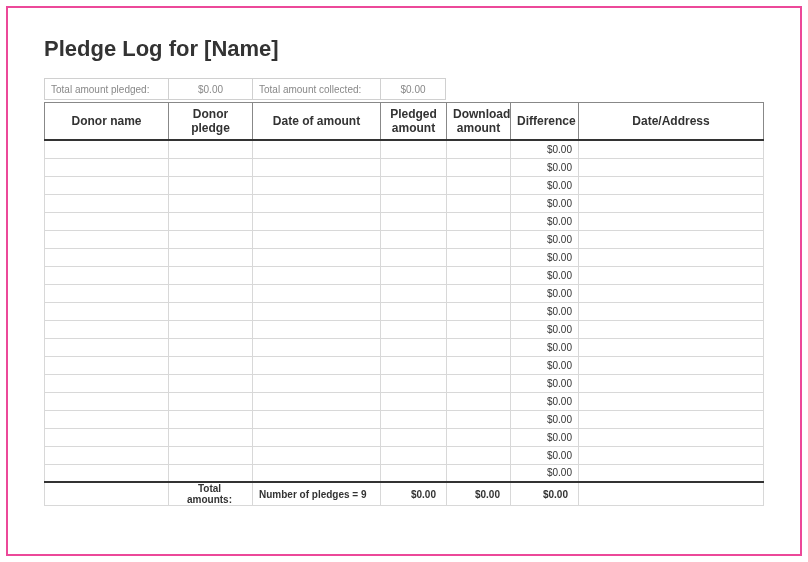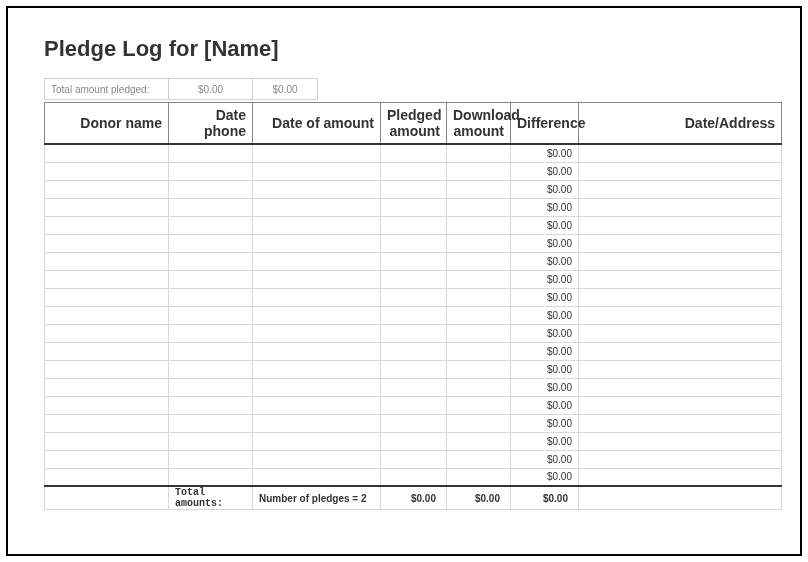--- a/index.html
+++ b/index.html
@@ -6,22 +6,22 @@
   body {
     font-family: Arial, Helvetica, sans-serif;
     background: #fff;
     width: 808px;
     height: 562px;
     position: relative;
   }
   .frame {
     position: absolute;
     top: 6px; left: 6px; right: 6px; bottom: 6px;
-    border: 2px solid #000000;
-    padding: 28px 18px 10px 36px;
+    border: 2px solid #ec4899;
+    padding: 28px 36px 10px 36px;
   }
   .title {
     font-size: 22px;
     font-weight: bold;
     color: #333;
     margin-bottom: 16px;
   }
   .summary-row {
     display: flex;
     height: 22px;
@@ -40,23 +40,23 @@
   .sc-label2 { width: 128px; border-right: none; }
   .sc-val2   { width: 66px;  justify-content: center; }
   table.main {
     border-collapse: collapse;
     width: 100%;
     table-layout: fixed;
     font-size: 10px;
     color: #333;
   }
   table.main th {
-    text-align: right;
+    text-align: center;
     font-weight: bold;
-    font-size: 14px;
+    font-size: 12px;
     color: #333;
     border: 1px solid #888;
     border-bottom: 2px solid #333;
     padding: 4px 6px;
     height: 28px;
     vertical-align: middle;
     background: #fff;
   }
   table.main td {
     border: 1px solid #d8d8d8;
@@ -71,55 +71,56 @@
   .col-pledged   { width: 66px; }
   .col-collected { width: 64px; }
   .col-diff      { width: 68px; }
   .col-notes     { width: auto; }
   .diff-cell { text-align: right; padding-right: 16px; }
   tr.totals td {
     border-top: 2px solid #333;
     font-weight: bold;
     height: 18px;
   }
-  tr.totals .ta-label { text-align: left; padding-right: 8px; font-family: Liberation Mono, monospace; }
+  tr.totals .ta-label { text-align: center; padding-right: 8px; }
   tr.totals .num { text-align: right; padding-right: 10px; }
   .footer-note {
     font-size: 8px;
     color: #555;
     margin-top: 2px;
   }
 </style>
 </head>
 <body>
 
 <div class="frame">
 
   <div class="title">Pledge Log for [Name]</div>
 
   <div class="summary-row">
     <div class="summary-cell sc-label1">Total amount pledged:</div>
     <div class="summary-cell sc-val1">$0.00</div>
+    <div class="summary-cell sc-label2">Total amount collected:</div>
     <div class="summary-cell sc-val2">$0.00</div>
   </div>
 
   <table class="main">
     <colgroup>
       <col class="col-donor">
         <col class="col-phone">
         <col class="col-date">
       <col class="col-pledged">
         <col class="col-collected">
         <col class="col-diff">
         <col class="col-notes">
     </colgroup>
     <thead>
       <tr>
         <th>Donor name</th>
-        <th>Date phone</th>
+        <th>Donor pledge</th>
         <th>Date of amount</th>
         <th>Pledged amount</th>
         <th>Download amount</th>
         <th>Difference</th>
         <th>Date/Address</th>
       </tr>
     </thead>
     <tbody id="rows-body">
         <tr>
           <td></td>
@@ -290,21 +291,21 @@
           <td></td>
           <td></td>
           <td class="diff-cell">$0.00</td>
           <td></td>
         </tr>
       </tbody>
     <tbody>
       <tr class="totals">
         <td></td>
         <td class="ta-label">Total amounts:</td>
-        <td>Number of pledges = 2</td>
+        <td>Number of pledges = 9</td>
         <td class="num">$0.00</td>
         <td class="num">$0.00</td>
         <td class="num diff-cell">$0.00</td>
         <td></td>
       </tr>
     </tbody>
   </table>
 
 
 </div>

